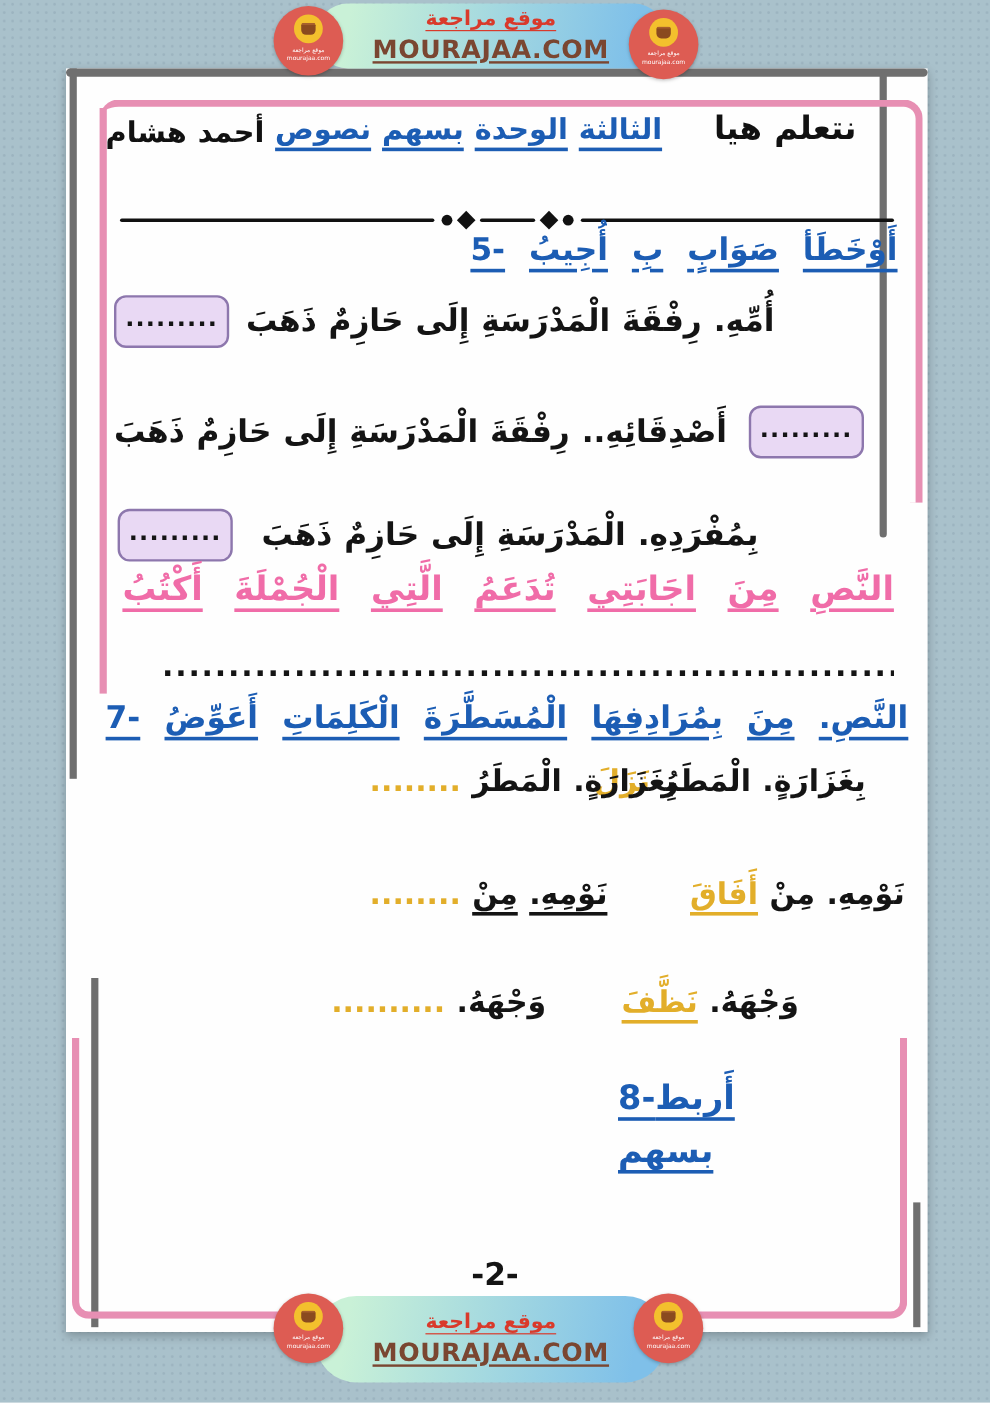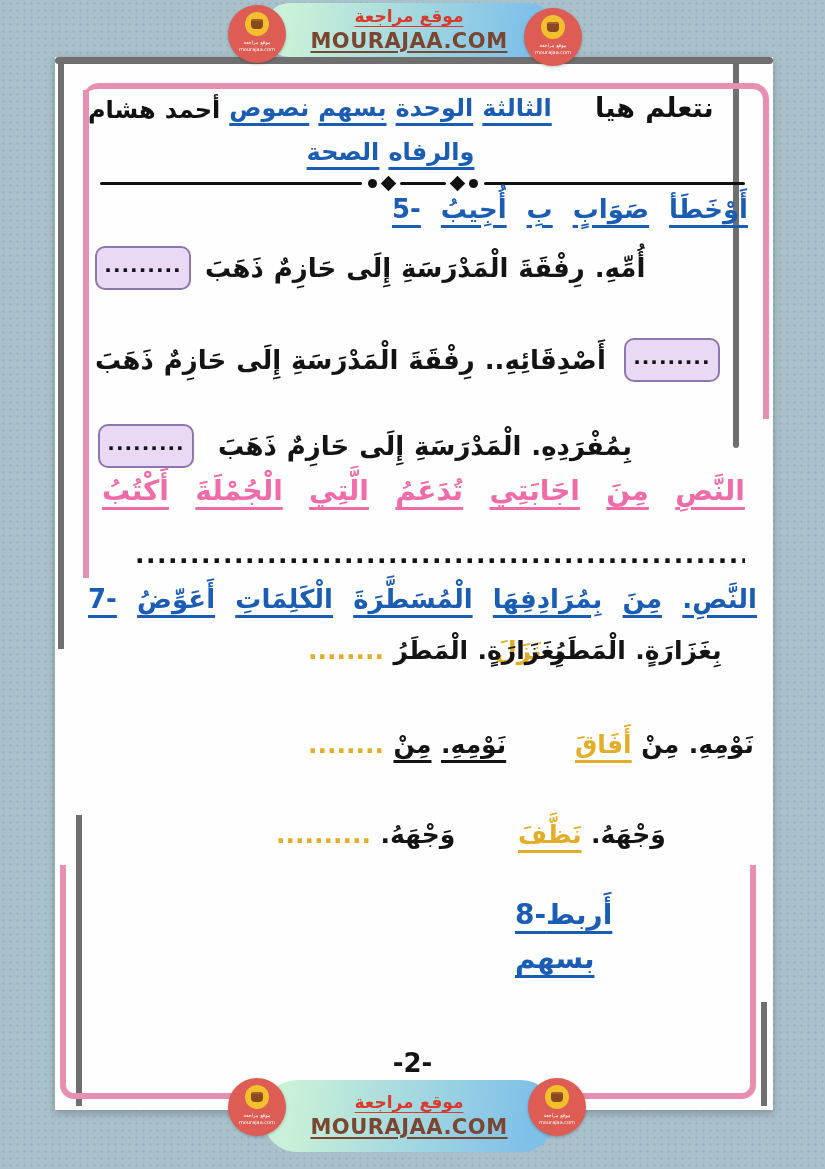--- a/index.html
+++ b/index.html
@@ -123,24 +123,20 @@
   <div class="hdr-greeting wrow">
       <span dir="rtl">هيا</span>
       <span dir="rtl">نتعلم</span>
     </div>
   <div class="hdr-title wrow center q-title" style="font-size:24px;">
       <span dir="rtl" class="c-blue u">نصوص</span>
       <span dir="rtl" class="c-blue u">بسهم</span>
       <span dir="rtl" class="c-blue u">الوحدة</span>
       <span dir="rtl" class="c-blue u">الثالثة</span>
     </div>
-  <div class="hdr-sub wrow center q-title" style="font-size:24px;">
-      <span dir="rtl" class="c-blue u">الصحة</span>
-      <span dir="rtl" class="c-blue u">والرفاه</span>
-    </div>
   <div class="hdr-author wrow">
       <span dir="rtl">هشام</span>
       <span dir="rtl">أحمد</span>
     </div>
 
   <div class="divider">
     <span class="dline"></span>
       <span class="orn-dot"></span>
       <span class="orn-diamond"></span>
     <span class="dline short"></span>

